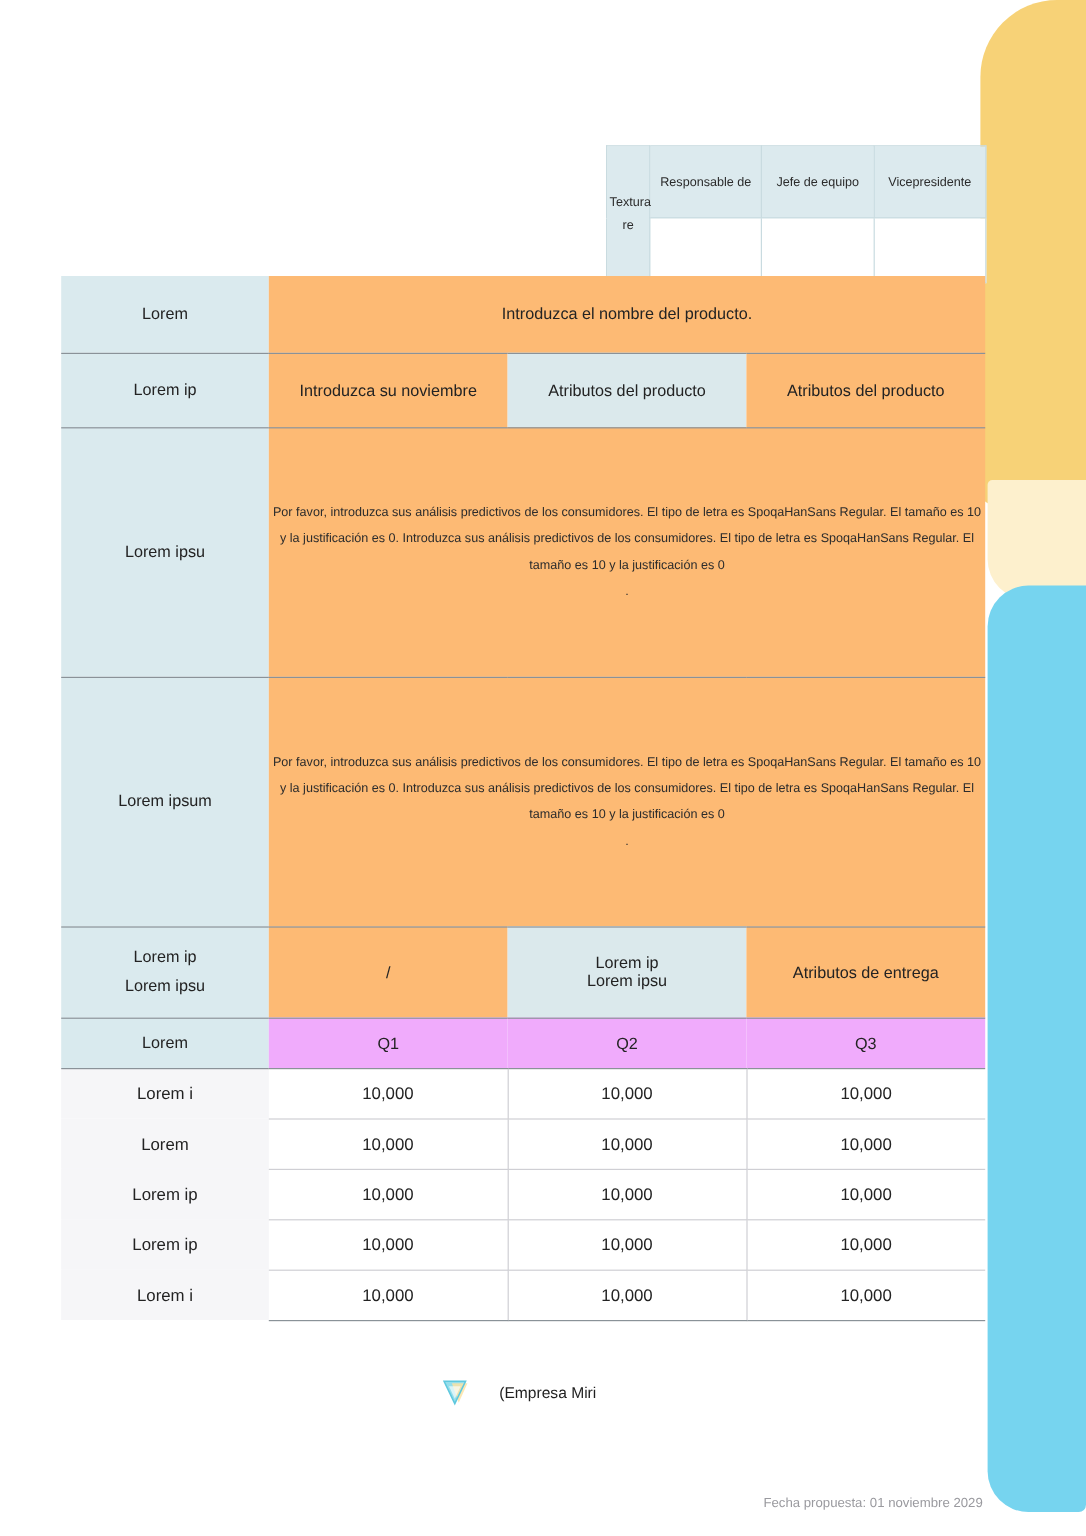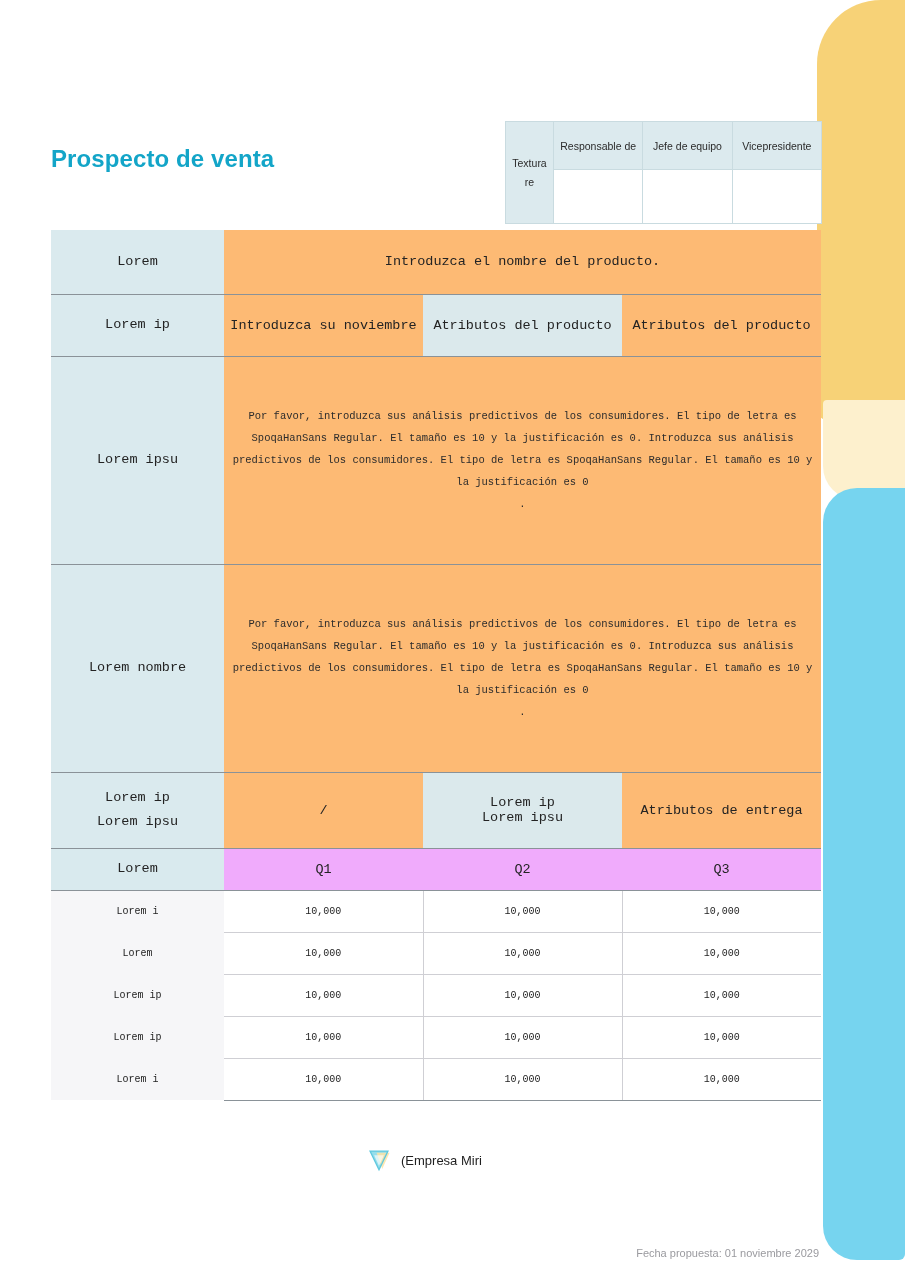--- a/index.html
+++ b/index.html
@@ -73,42 +73,41 @@
   }
   .sign-table td {
     border: 1px solid #c9dbe0;
     font-size: 10.5px;
     color: #2b2b2b;
     text-align: center;
     vertical-align: middle;
     padding: 0 2px;
   }
   .sign-label {
-    width: 48px;
+    width: 36px;
     background: #dceaee;
     line-height: 1.75;
   }
   .sign-head {
-    height: 48px;
+    height: 60px;
     background: #dceaee;
   }
   .sign-blank {
     height: 54px;
     background: #ffffff;
   }
 
   
   .main-table {
     position: absolute;
     left: 51px;
     top: 230px;
     width: 770px;
     border-collapse: collapse;
     table-layout: fixed;
-    font-family: Liberation Mono, monospace;
   }
   .main-table td {
     font-size: 13.5px;
     color: #232323;
     vertical-align: middle;
     text-align: center;
     border-bottom: 1px solid #8a9298;
     padding: 0;
   }
   .col-label   { width: 173px; }
@@ -153,40 +152,40 @@
   .q-head-row td {
     background: #f0abfc;
     font-size: 13.5px;
     border-bottom: 1px solid #8a9298;
   }
   .q-head-row td.lbl-cell { background: #d9eaee; }
 
   .data-row td {
     border-bottom: 1px solid #cfcfd4;
     border-right: 1px solid #cfcfd4;
-    font-size: 10px;
+    font-size: 14px;
   }
   .data-row td:last-child { border-right: none; }
   .data-label {
     background: #f6f6f8;
     border-right: none !important;
     border-bottom: none !important;
   }
   .last-row td { border-bottom: 1px solid #8a9298; }
 
   .slash-cell { font-size: 14px; color: #2b2b2b; }
 
   
   .footer-brand {
     position: absolute;
     left: 366px;
     top: 1147px;
     display: flex;
     align-items: center;
-    gap: 9px;
+    gap: 24px;
   }
   .brand-logo { width: 26px; height: 26px; display: block; }
   .brand-name {
     font-size: 13px;
     color: #1f1f1f;
   }
   .footer-date {
     position: absolute;
     right: 86px;
     top: 1247px;
@@ -196,21 +195,20 @@
 </style>
 </head>
 <body>
 
 <div class="page">
 
   <div class="deco-band deco-gold"></div>
   <div class="deco-band deco-cream"></div>
   <div class="deco-band deco-blue"></div>
 
-  <h1 class="doc-title">Prospecto de venta</h1>
 
   <table class="sign-table">
     <tbody>
         <tr>
       <td class="sign-label" rowspan="2">
         <span>Textura</span><br>
         <span>re</span>
       </td>
       <td class="sign-head">Responsable de</td>
       <td class="sign-head">Jefe de equipo</td>
@@ -247,21 +245,21 @@
 
     <tr class="r-desc">
       <td class="lbl-cell">Lorem ipsu</td>
       <td class="plain-cell desc-cell" colspan="3">
         <p>Por favor, introduzca sus análisis predictivos de los consumidores. El tipo de letra es SpoqaHanSans Regular. El tamaño es 10 y la justificación es 0. Introduzca sus análisis predictivos de los consumidores. El tipo de letra es SpoqaHanSans Regular. El tamaño es 10 y la justificación es 0</p>
         <span class="desc-dot">.</span>
       </td>
     </tr>
 
     <tr class="r-desc">
-      <td class="lbl-cell">Lorem nombre</td>
+      <td class="lbl-cell">Lorem ipsum</td>
       <td class="plain-cell desc-cell" colspan="3">
         <p>Por favor, introduzca sus análisis predictivos de los consumidores. El tipo de letra es SpoqaHanSans Regular. El tamaño es 10 y la justificación es 0. Introduzca sus análisis predictivos de los consumidores. El tipo de letra es SpoqaHanSans Regular. El tamaño es 10 y la justificación es 0</p>
         <span class="desc-dot">.</span>
       </td>
     </tr>
 
     <tr class="r-delivery">
       <td class="lbl-cell">
         <span>Lorem ip</span><br>
         <span>Lorem ipsu</span>

